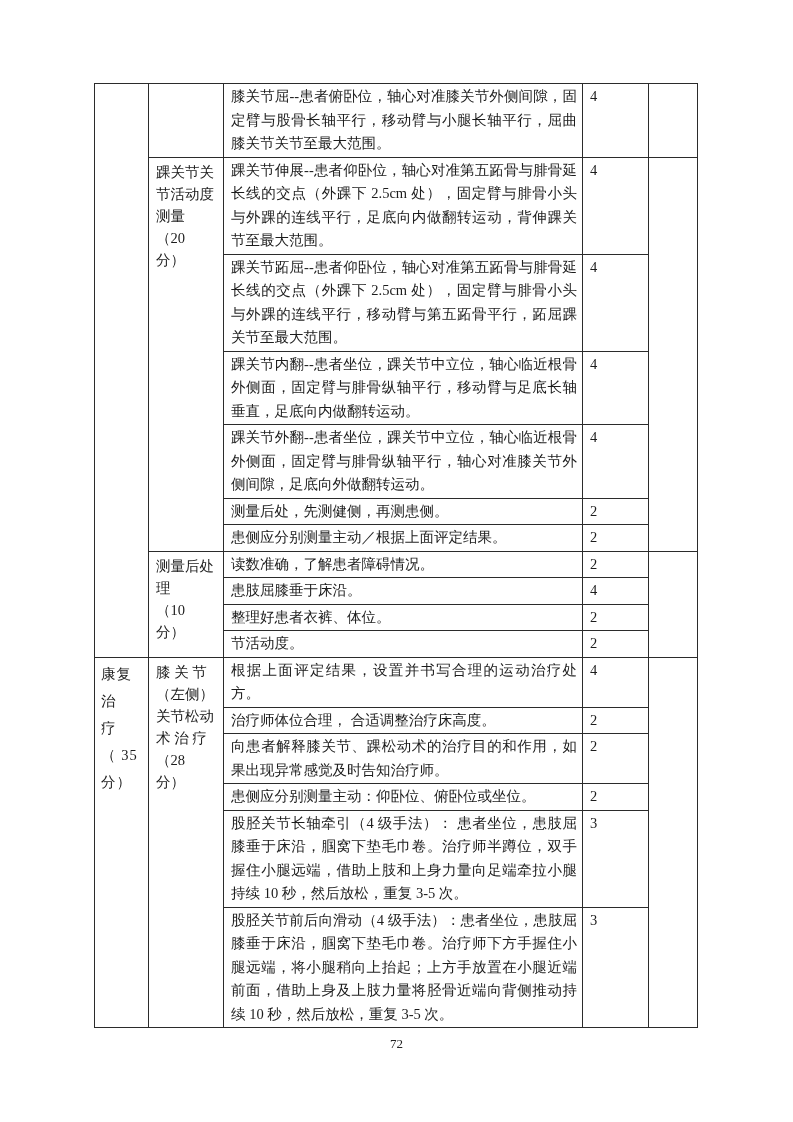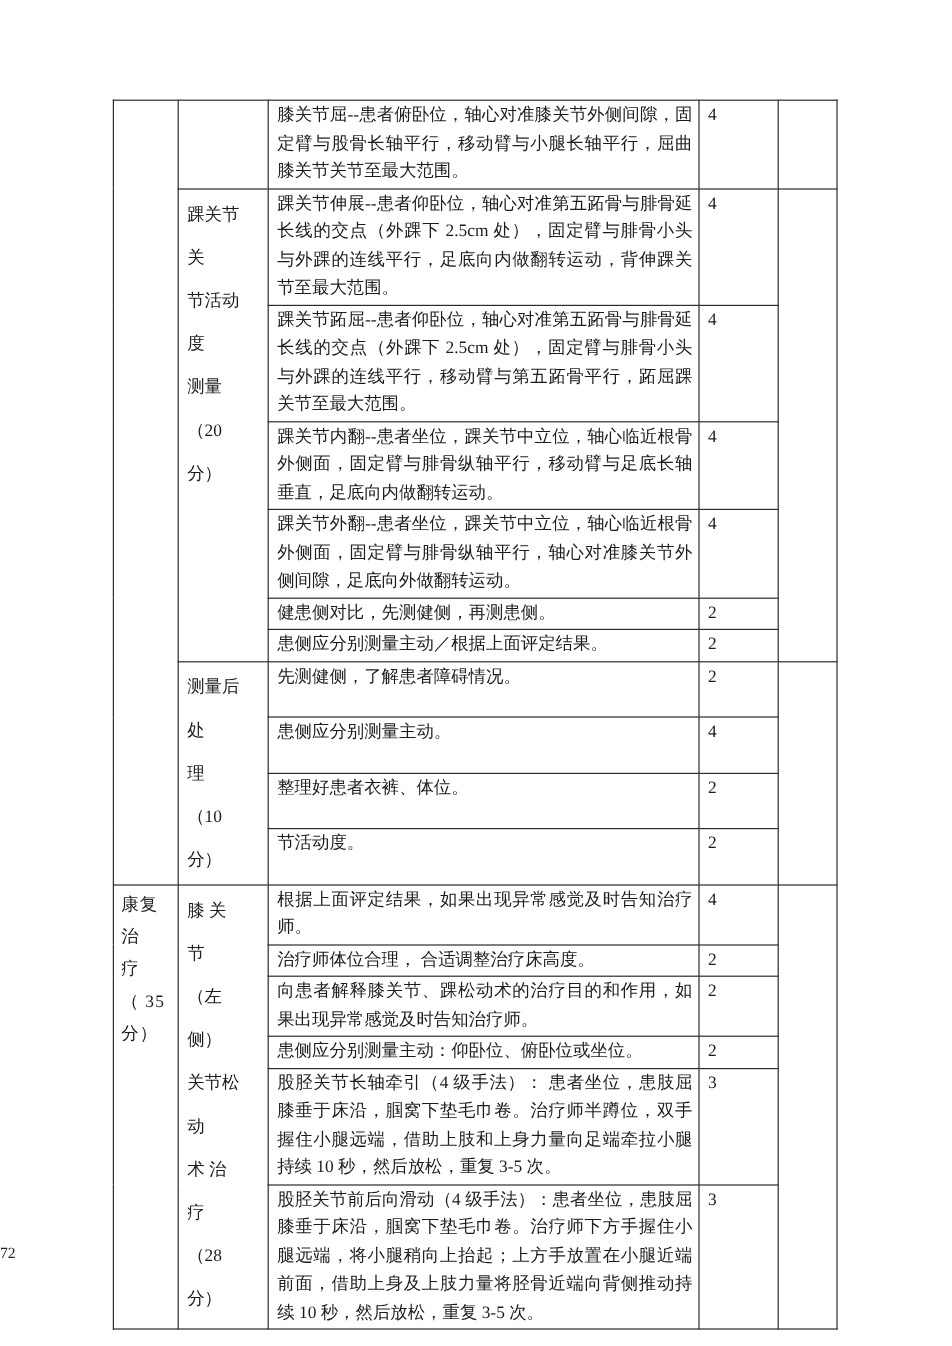--- a/index.html
+++ b/index.html
@@ -33,40 +33,40 @@
   }
   td.section-cell {
     white-space: pre-line;
     line-height: 27px;
     padding: 3px 3px 2px 6px;
     letter-spacing: 1px;
     margin-left: 32px;
   }
   td.subsection-cell {
     white-space: pre-line;
-    line-height: 36px;
-    padding: 3px 18px 2px 7px;
+    line-height: 22px;
+    padding: 3px 8px 2px 7px;
   }
   td.criteria-cell {
     text-align: justify;
     text-justify: inter-ideograph;
     padding: 1px 5px 1px 7px;
   }
   td.score-cell {
     padding: 1px 3px 1px 7px;
   }
   td.result-cell {
     padding: 1px 3px;
   }
   .page-footer {
     position: absolute;
     top: 1036px;
     left: 0;
     width: 793px;
-    text-align: left;
+    text-align: center;
     font-size: 13px;
     color: #222222;
   }
 </style>
 </head>
 <body>
 
 <div class="doc-table-wrap">
   <table class="rubric">
     <colgroup>
@@ -101,38 +101,38 @@
       </tr>
       <tr>
         <td class="criteria-cell">踝关节内翻--患者坐位，踝关节中立位，轴心临近根骨外侧面，固定臂与腓骨纵轴平行，移动臂与足底长轴垂直，足底向内做翻转运动。</td>
         <td class="score-cell">4</td>
       </tr>
       <tr>
         <td class="criteria-cell">踝关节外翻--患者坐位，踝关节中立位，轴心临近根骨外侧面，固定臂与腓骨纵轴平行，轴心对准膝关节外侧间隙，足底向外做翻转运动。</td>
         <td class="score-cell">4</td>
       </tr>
       <tr>
-        <td class="criteria-cell">健患侧对比，先测健侧，再测患侧。</td>
+        <td class="criteria-cell">测量后处，先测健侧，再测患侧。</td>
         <td class="score-cell">2</td>
       </tr>
       <tr>
         <td class="criteria-cell">患侧应分别测量主动／根据上面评定结果。</td>
         <td class="score-cell">2</td>
       </tr>
 
       <tr>
         <td class="subsection-cell" rowspan="4">测量后处
 理
 （10 分）</td>
-        <td class="criteria-cell">先测健侧，了解患者障碍情况。</td>
+        <td class="criteria-cell">读数准确，了解患者障碍情况。</td>
         <td class="score-cell">2</td>
         <td class="result-cell" rowspan="4"></td>
       </tr>
       <tr>
-        <td class="criteria-cell">患侧应分别测量主动。</td>
+        <td class="criteria-cell">患肢屈膝垂于床沿。</td>
         <td class="score-cell">4</td>
       </tr>
       <tr>
         <td class="criteria-cell">整理好患者衣裤、体位。</td>
         <td class="score-cell">2</td>
       </tr>
       <tr>
         <td class="criteria-cell">节活动度。</td>
         <td class="score-cell">2</td>
       </tr>
@@ -140,21 +140,21 @@
       <tr>
         <td class="section-cell" rowspan="6">康复治
 疗
 （  35
 分）</td>
         <td class="subsection-cell" rowspan="6">膝 关 节
 （左侧）
 关节松动
 术 治 疗
 （28 分）</td>
-        <td class="criteria-cell">根据上面评定结果，如果出现异常感觉及时告知治疗师。</td>
+        <td class="criteria-cell">根据上面评定结果，设置并书写合理的运动治疗处方。</td>
         <td class="score-cell">4</td>
         <td class="result-cell" rowspan="6"></td>
       </tr>
       <tr>
         <td class="criteria-cell">治疗师体位合理，  合适调整治疗床高度。</td>
         <td class="score-cell">2</td>
       </tr>
       <tr>
         <td class="criteria-cell">向患者解释膝关节、踝松动术的治疗目的和作用，如果出现异常感觉及时告知治疗师。</td>
         <td class="score-cell">2</td>

